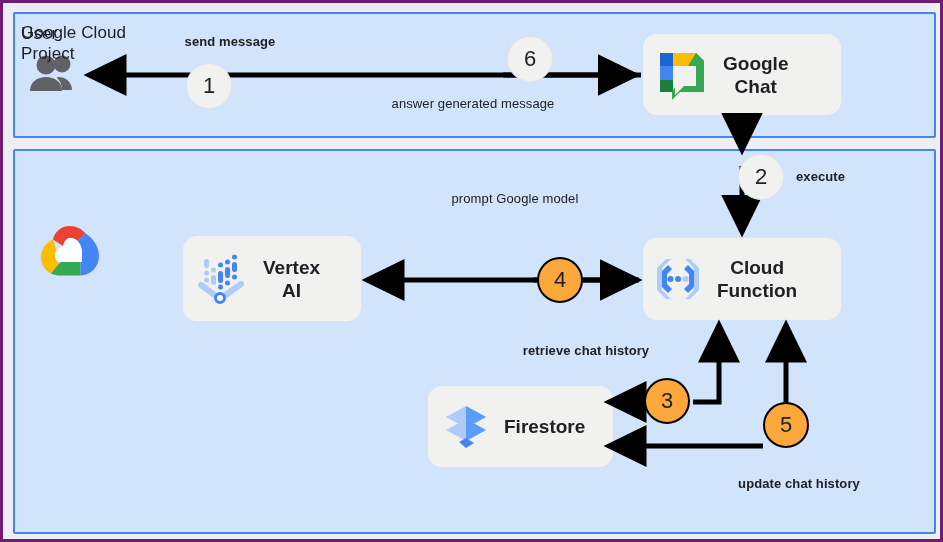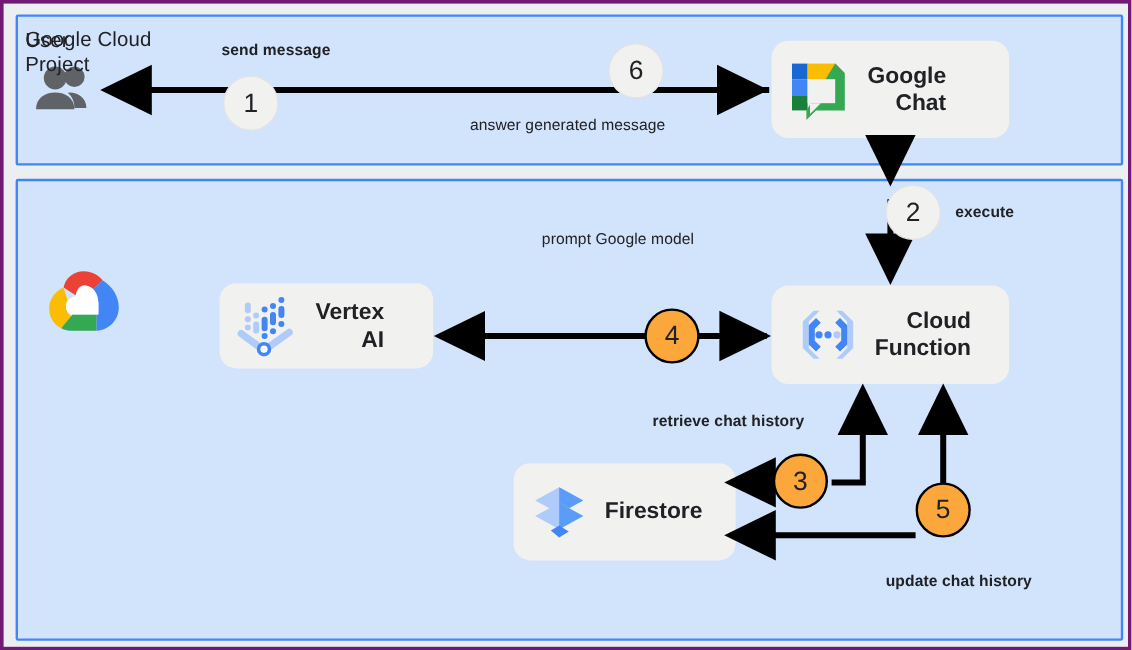--- a/index.html
+++ b/index.html
@@ -47,38 +47,38 @@
     display: flex;
     align-items: center;
     box-sizing: border-box;
   }
   .node-label {
     color: #202124;
     font-size: 19px;
     font-weight: bold;
     line-height: 23px;
     white-space: pre-line;
-    text-align: right;
+    text-align: center;
   }
   .node-icon {
     flex: 0 0 auto;
     display: flex;
     align-items: center;
     justify-content: center;
   }
 
   #node-gchat  { left: 640px; top: 31px;  width: 198px; height: 81px; padding-left: 8px; }
   #node-gchat .node-icon { width: 62px; }
   #node-gchat .node-label { margin-left: 10px; }
 
-  #node-vertex { left: 180px; top: 233px; width: 178px; height: 71px; padding-left: 8px; }
+  #node-vertex { left: 180px; top: 233px; width: 178px; height: 85px; padding-left: 8px; }
   #node-vertex .node-icon { width: 62px; }
   #node-vertex .node-label { margin-left: 10px; }
 
-  #node-cf     { left: 640px; top: 235px; width: 198px; height: 82px; padding-left: 16px; }
+  #node-cf     { left: 640px; top: 235px; width: 198px; height: 82px; padding-left: 4px; }
   #node-cf .node-icon { width: 62px; }
   #node-cf .node-label { margin-left: 8px; }
 
   #node-fs     { left: 425px; top: 383px; width: 185px; height: 81px; padding-left: 10px; }
   #node-fs .node-icon { width: 58px; }
   #node-fs .node-label { margin-left: 8px; }
 
   .users-icon { position: absolute; left: 25px; top: 52px; }
   .gcloud-icon { position: absolute; left: 36px; top: 221px; }
 
@@ -257,21 +257,21 @@
 
   <div class="edge-label bold" style="left:164px; top:28px; width:126px;">send message</div>
 
   <div class="edge-label" style="left:348px; top:90px; width:244px;">answer generated message</div>
 
   <div class="edge-label bold" style="left:793px; top:163px; width:92px; text-align:left;">execute</div>
 
   <div class="edge-label" style="left:410px; top:185px; width:204px;">prompt Google model</div>
 
 
-  <div class="edge-label bold" style="left:508px; top:337px; width:192px;">retrieve chat history</div>
+  <div class="edge-label bold" style="left:487px; top:337px; width:192px;">retrieve chat history</div>
 
   <div class="edge-label bold" style="left:700px; top:470px; width:192px;">update chat history</div>
 
   <div class="badge grey" style="left:183px; top:60px;">1</div>
   <div class="badge grey" style="left:735px; top:151px;">2</div>
   <div class="badge orange" style="left:641px; top:375px;">3</div>
   <div class="badge orange" style="left:534px; top:254px;">4</div>
   <div class="badge orange" style="left:760px; top:399px;">5</div>
   <div class="badge grey" style="left:504px; top:33px;">6</div>
 

